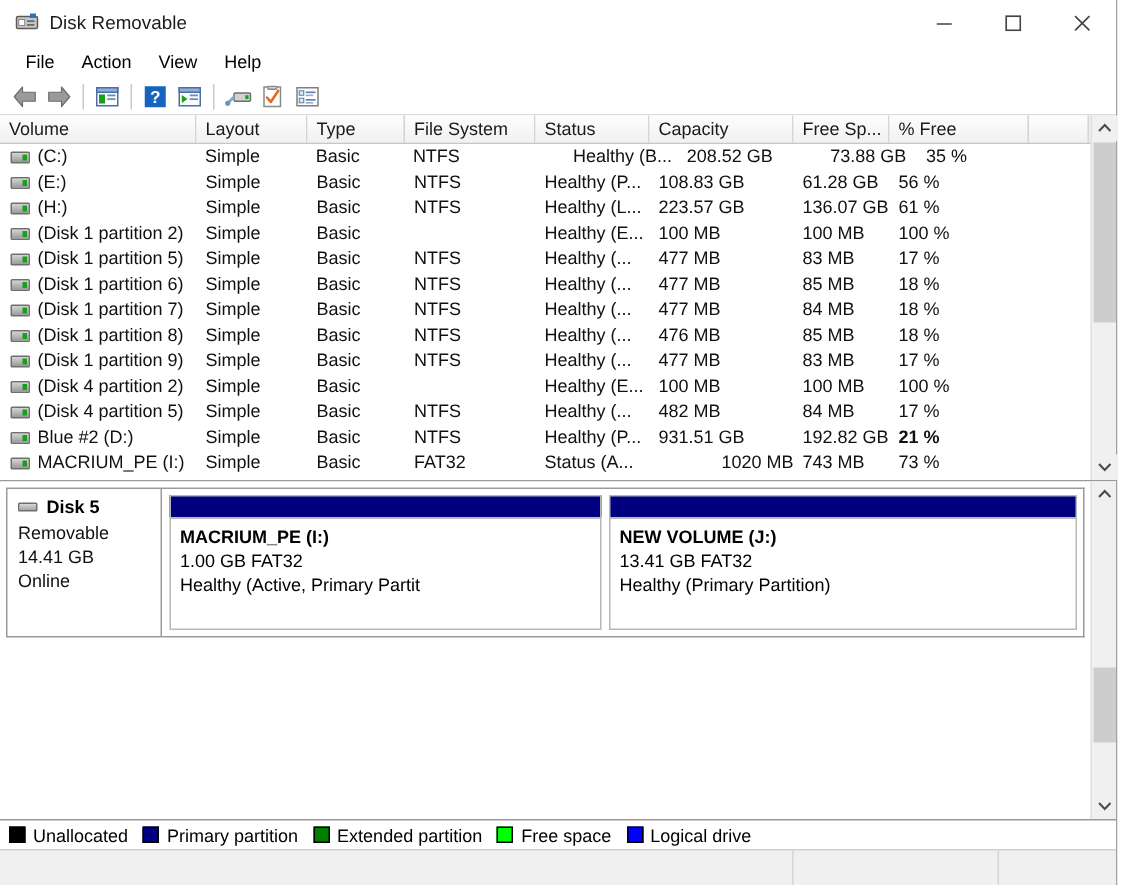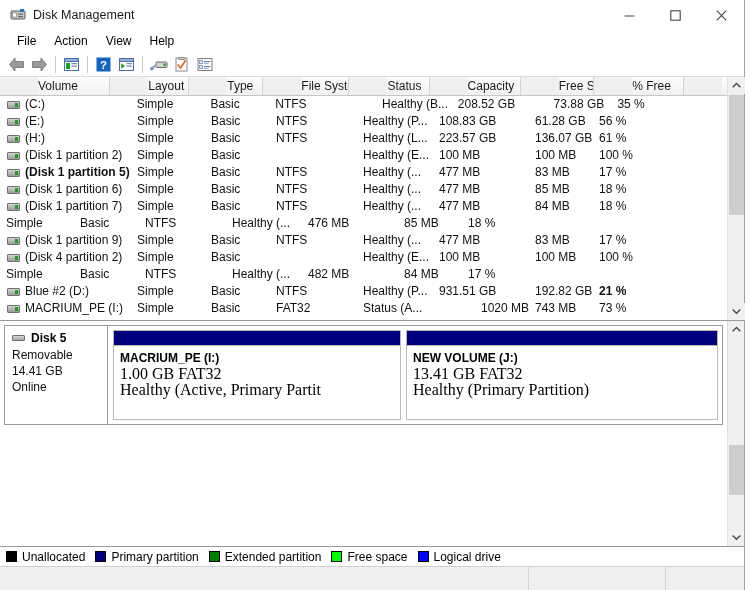--- a/index.html
+++ b/index.html
@@ -113,26 +113,26 @@
     height: 19px;
     min-height: 19px;
     background: #f0f0f0;
     border-bottom: 1px solid #c6c6c6;
     box-sizing: border-box;
   }
   .hcell {
     font-size: 12px;
     color: #1a1a1a;
     line-height: 18px;
+    padding-left: 6px;
     border-right: 1px solid #d4d4d4;
     box-sizing: border-box;
     overflow: hidden;
     white-space: nowrap;
     background: linear-gradient(#fdfdfd, #f1f1f1);
-    margin-left: 38px;
   }
   .rows {
     flex: 1;
     overflow: hidden;
     background: #fff;
   }
   .vrow {
     display: flex;
     height: 17px;
     align-items: center;
@@ -252,24 +252,23 @@
     box-sizing: border-box;
     overflow: hidden;
   }
   .part .pname {
     font-weight: bold;
     font-size: 12px;
     white-space: nowrap;
     line-height: 16px;
   }
   .part .pline {
-    font-size: 16px;
+    font-size: 12px;
     white-space: nowrap;
     line-height: 16px;
-    font-family: Liberation Serif, serif;
   }
   
   .legend {
     height: 20px;
     min-height: 20px;
     display: flex;
     align-items: center;
     padding-left: 6px;
     border-top: 1px solid #9a9a9a;
     background: #ffffff;
@@ -309,21 +308,21 @@
   <div class="titlebar">
     <div class="title-icon">
       <svg width="16" height="16" viewBox="0 0 16 16">
         <rect x="1" y="4" width="14" height="8" rx="1" fill="#c8c8c8" stroke="#5a5a5a"></rect>
         <rect x="2.5" y="6" width="4" height="4" fill="#ffffff" stroke="#7a7a7a" stroke-width="0.6"></rect>
         <rect x="8" y="6.5" width="5" height="1.2" fill="#6a6a6a"></rect>
         <rect x="8" y="9" width="5" height="1.2" fill="#6a6a6a"></rect>
         <rect x="10" y="2" width="4" height="3" fill="#2a72c8"></rect>
       </svg>
     </div>
-    <div class="title-text">Disk Management</div>
+    <div class="title-text">Disk Removable</div>
     <div class="winbtns">
       <div class="winbtn">
         <svg width="11" height="11" viewBox="0 0 11 11">
             <rect x="0.5" y="5.5" width="10" height="1" fill="#444"></rect>
           </svg>
       </div>
       <div class="winbtn">
         <svg width="11" height="11" viewBox="0 0 11 11">
             <rect x="0.8" y="0.8" width="9.4" height="9.4" fill="none" stroke="#444" stroke-width="1.1"></rect>
           </svg>
@@ -472,21 +471,21 @@
           <div class="cell" style="width: 74px;">Simple</div>
           <div class="cell" style="width: 65px;">Basic</div>
           <div class="cell" style="width: 87px;"></div>
           <div class="cell" style="width: 76px;">Healthy (E...</div>
           <div class="cell" style="width: 96px;">100 MB</div>
           <div class="cell" style="width: 64px;">100 MB</div>
           <div class="cell" style="width: 93px;">100 %</div>
           <div class="cell" style="width: 40px;"></div>
         </div>
         <div class="vrow">
-          <div class="cell vol" style="width: 131px; font-weight: bold;">
+          <div class="cell vol" style="width: 131px;">
             <span class="drvicon"></span>
             <span>(Disk 1 partition 5)</span>
           </div>
           <div class="cell" style="width: 74px;">Simple</div>
           <div class="cell" style="width: 65px;">Basic</div>
           <div class="cell" style="width: 87px;">NTFS</div>
           <div class="cell" style="width: 76px;">Healthy (...</div>
           <div class="cell" style="width: 96px;">477 MB</div>
           <div class="cell" style="width: 64px;">83 MB</div>
           <div class="cell" style="width: 93px;">17 %</div>
@@ -514,20 +513,24 @@
           <div class="cell" style="width: 74px;">Simple</div>
           <div class="cell" style="width: 65px;">Basic</div>
           <div class="cell" style="width: 87px;">NTFS</div>
           <div class="cell" style="width: 76px;">Healthy (...</div>
           <div class="cell" style="width: 96px;">477 MB</div>
           <div class="cell" style="width: 64px;">84 MB</div>
           <div class="cell" style="width: 93px;">18 %</div>
           <div class="cell" style="width: 40px;"></div>
         </div>
         <div class="vrow">
+          <div class="cell vol" style="width: 131px;">
+            <span class="drvicon"></span>
+            <span>(Disk 1 partition 8)</span>
+          </div>
           <div class="cell" style="width: 74px;">Simple</div>
           <div class="cell" style="width: 65px;">Basic</div>
           <div class="cell" style="width: 87px;">NTFS</div>
           <div class="cell" style="width: 76px;">Healthy (...</div>
           <div class="cell" style="width: 96px;">476 MB</div>
           <div class="cell" style="width: 64px;">85 MB</div>
           <div class="cell" style="width: 93px;">18 %</div>
           <div class="cell" style="width: 40px;"></div>
         </div>
         <div class="vrow">
@@ -552,20 +555,24 @@
           <div class="cell" style="width: 74px;">Simple</div>
           <div class="cell" style="width: 65px;">Basic</div>
           <div class="cell" style="width: 87px;"></div>
           <div class="cell" style="width: 76px;">Healthy (E...</div>
           <div class="cell" style="width: 96px;">100 MB</div>
           <div class="cell" style="width: 64px;">100 MB</div>
           <div class="cell" style="width: 93px;">100 %</div>
           <div class="cell" style="width: 40px;"></div>
         </div>
         <div class="vrow">
+          <div class="cell vol" style="width: 131px;">
+            <span class="drvicon"></span>
+            <span>(Disk 4 partition 5)</span>
+          </div>
           <div class="cell" style="width: 74px;">Simple</div>
           <div class="cell" style="width: 65px;">Basic</div>
           <div class="cell" style="width: 87px;">NTFS</div>
           <div class="cell" style="width: 76px;">Healthy (...</div>
           <div class="cell" style="width: 96px;">482 MB</div>
           <div class="cell" style="width: 64px;">84 MB</div>
           <div class="cell" style="width: 93px;">17 %</div>
           <div class="cell" style="width: 40px;"></div>
         </div>
         <div class="vrow">

